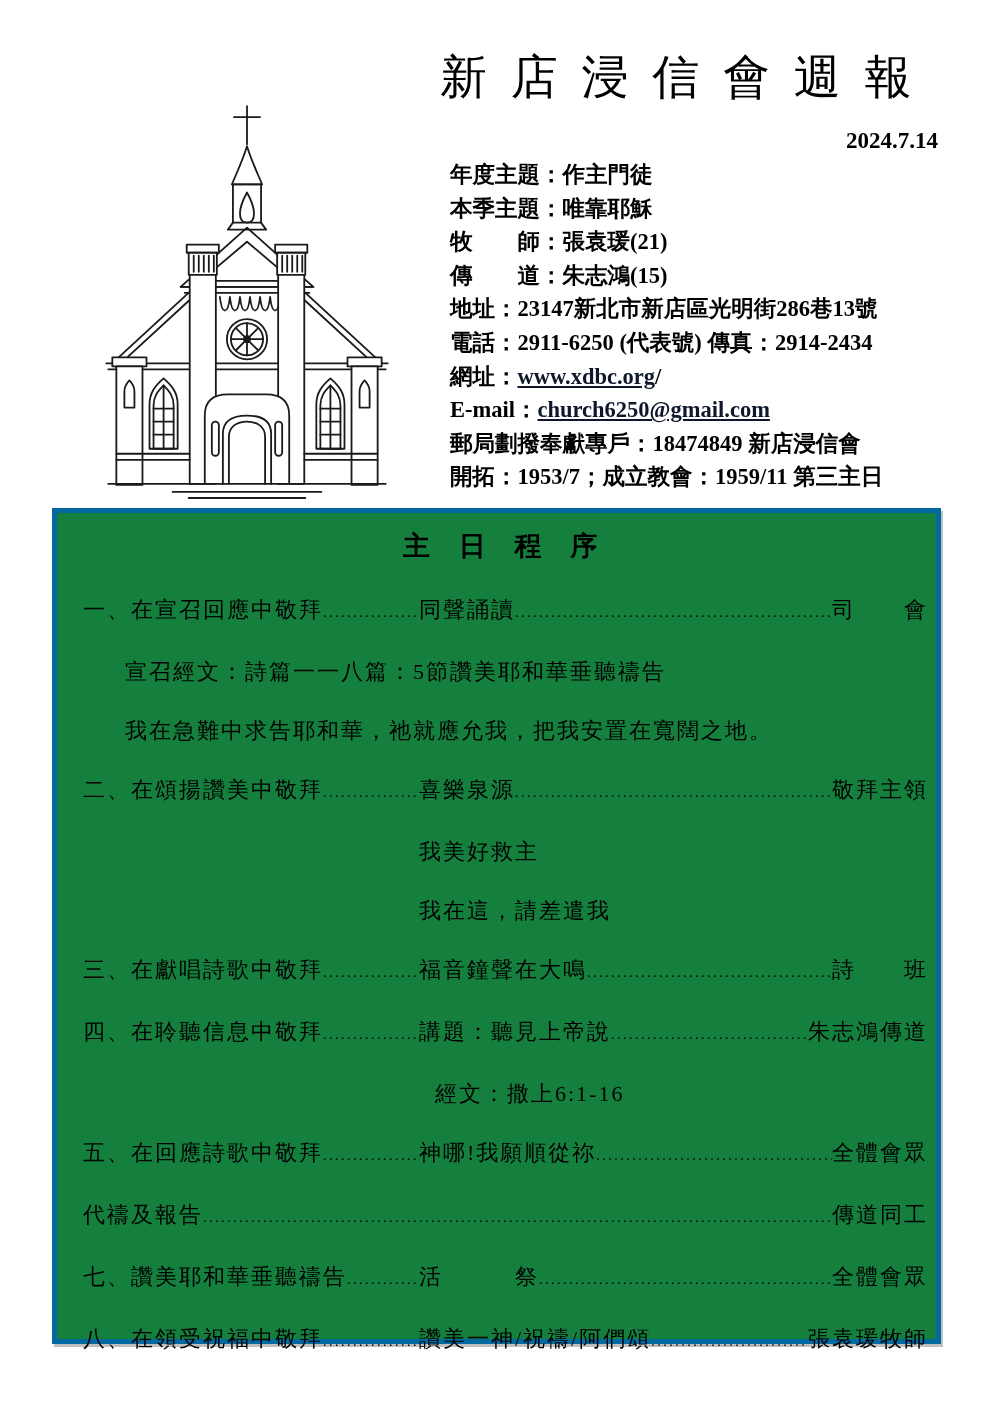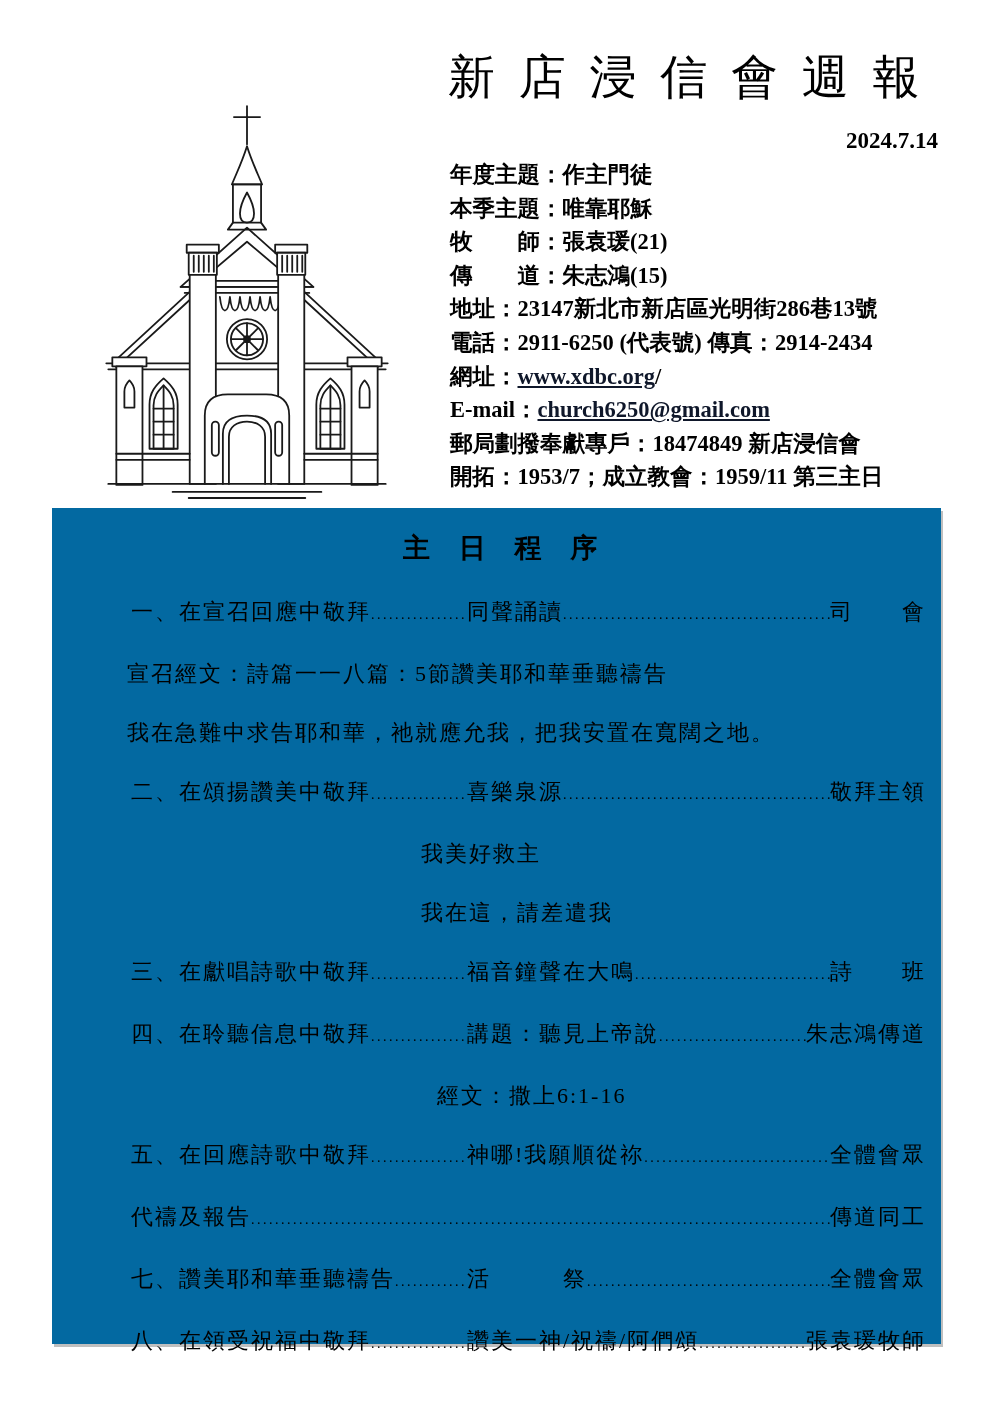--- a/index.html
+++ b/index.html
@@ -12,46 +12,46 @@
   
   .church-art { position:absolute; left:86px; top:100px; width:322px; height:402px; }
   .church-art svg { width:100%; height:100%; }
   .church-art path, .church-art rect, .church-art circle, .church-art line {
     stroke:#1a1a1a; fill:none; stroke-width:1.8; stroke-linecap:round; stroke-linejoin:round;
   }
   .church-art .wh { fill:#ffffff; }
   
   .masthead-title {
     position:absolute; left:440px; top:52px;
-    font-size:47px; letter-spacing:6px; white-space:nowrap; line-height:1.1;margin-left:8px;
+    font-size:47px; letter-spacing:6px; white-space:nowrap; line-height:1.1;
   }
   .masthead-date {
     position:absolute; left:640px; top:128px; width:298px;
     text-align:right; font-size:23px; font-weight:bold;
   }
   
   .info-block {
     position:absolute; left:450px; top:158px;
     font-size:22.5px; font-weight:bold; line-height:33.6px; white-space:nowrap;
   }
   .info-block a { color:#0f172a; text-decoration:underline; font-weight:bold; }
   
   .program-box {
     position:absolute; left:52px; top:508px; width:889px; height:836px;
-    border:7px solid #0369a1; box-sizing:border-box;
+    border:5px solid #0369a1; box-sizing:border-box;
     padding:15px 8px 0 26px;
     box-shadow:2px 3px 0 #bfbfbf;
-    background:#0369a1;
+    background:#15803d;
   }
   .pheading {
     text-align:center; font-weight:bold; font-size:27px; line-height:36px;
     letter-spacing:11px; margin:0 0 33px 0;
   }
   .pline { font-size:22px; line-height:25px; margin-bottom:34px; letter-spacing:2px; }
-  .prow  { display:flex; align-items:baseline;margin-left:46px; }
+  .prow  { display:flex; align-items:baseline; }
   .pcol-left { display:flex; align-items:baseline; width:336px; flex:0 0 336px; }
   .plabel, .pmid, .pwho { white-space:nowrap; }
   .dots {
     flex:1 1 0; overflow:hidden; white-space:nowrap;
     font-size:14px; letter-spacing:2.5px; min-width:6px;
   }
   .dots::after { content:"................................................................................................................................................................"; }
   .psub-indent { margin-left:42px; }
   .psub-mid    { margin-left:336px; }
   .psub-sermon { margin-left:352px; }

